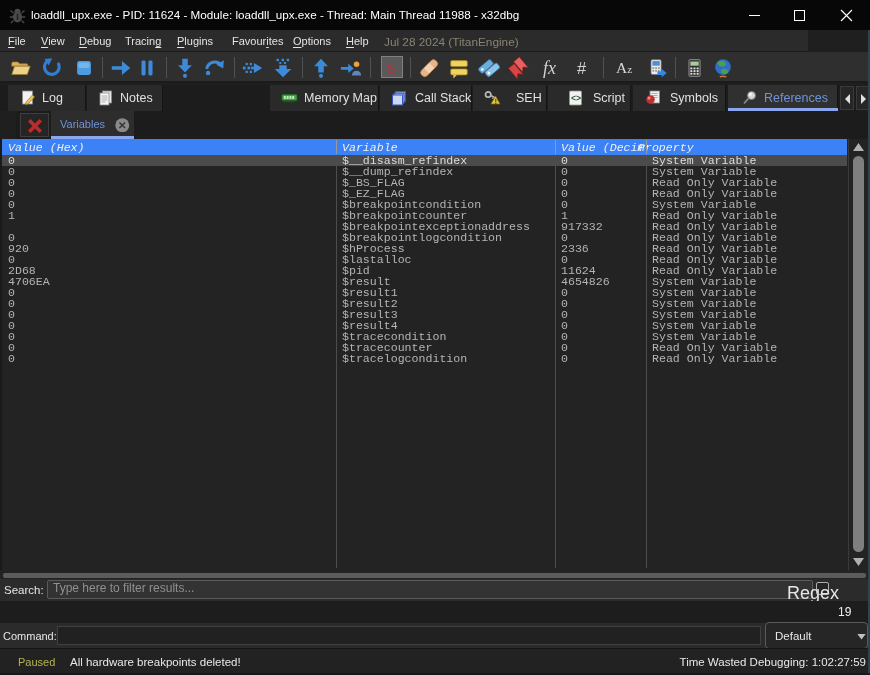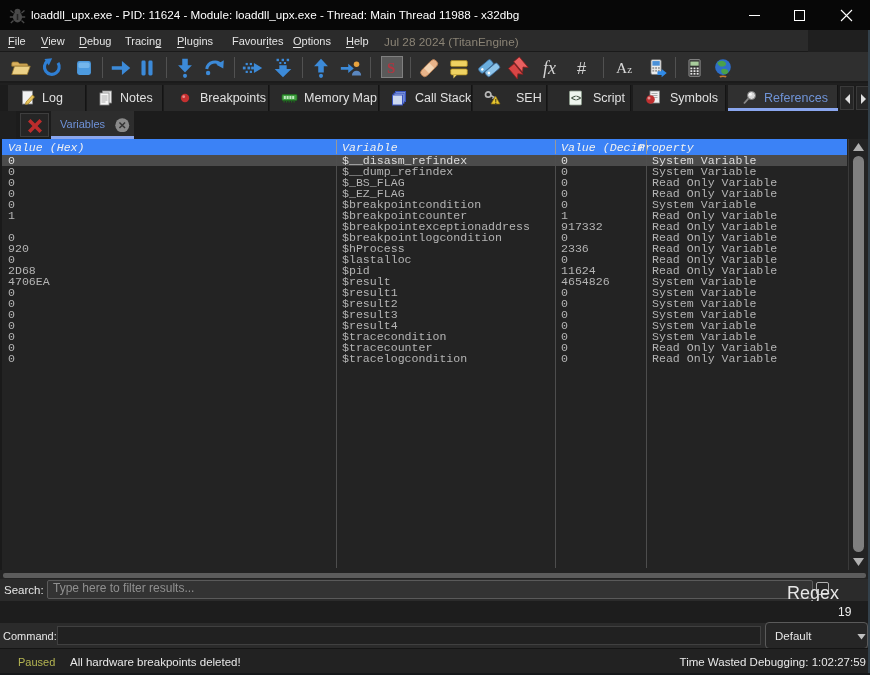--- a/index.html
+++ b/index.html
@@ -270,27 +270,20 @@
     </div>
     <div class="tab" style="left:87px;width:76px">
       <svg class="abs" style="left:11px;top:5px" width="16" height="16" viewBox="0 0 16 16">
         <rect x="4.5" y="1" width="9" height="12" fill="#e8e8e8" stroke="#888" stroke-width="0.8"></rect>
         <rect x="2" y="3" width="9" height="12" fill="#f8f8f8" stroke="#888" stroke-width="0.8"></rect>
         <g stroke="#9a9a9a" stroke-width="0.8">
             <path d="M3.5 6 h6 M3.5 8 h6 M3.5 10 h6 M3.5 12 h4"></path>
           </g>
       </svg>
       <span class="lbl" style="left:33px">Notes</span>
-    </div>
-    <div class="tab" style="left:164px;width:105px">
-      <svg class="abs" style="left:14px;top:6px" width="14" height="14" viewBox="0 0 14 14">
-        <circle cx="7" cy="7" r="4.2" fill="#c43030"></circle>
-        <circle cx="5.7" cy="5.7" r="1.4" fill="#e88a8a"></circle>
-      </svg>
-      <span class="lbl" style="left:36px">Breakpoints</span>
     </div>
     <div class="tab" style="left:270px;width:109px">
       <svg class="abs" style="left:11px;top:6px" width="17" height="14" viewBox="0 0 17 14">
         <rect x="1" y="3.5" width="15" height="6" rx="1" fill="#3f9e3f" stroke="#1e6a1e" stroke-width="0.7"></rect>
         <g fill="#bfe8bf">
             <rect x="2.8" y="5" width="2" height="3"></rect>
             <rect x="5.6" y="5" width="2" height="3"></rect>
             <rect x="8.4" y="5" width="2" height="3"></rect>
             <rect x="11.2" y="5" width="2" height="3"></rect>
           </g>

